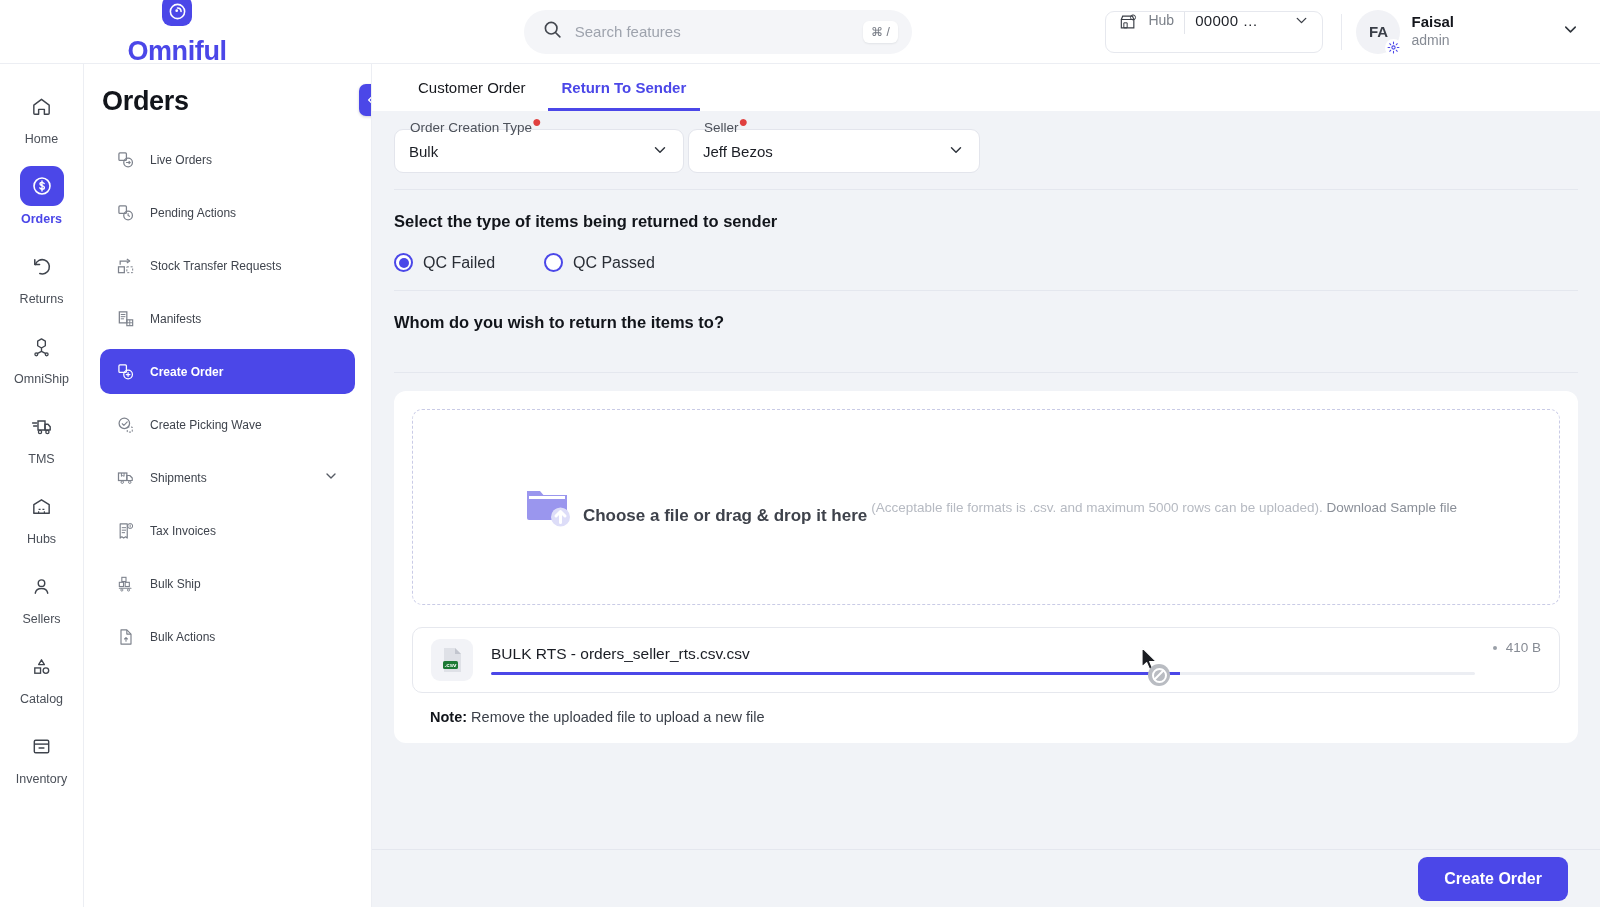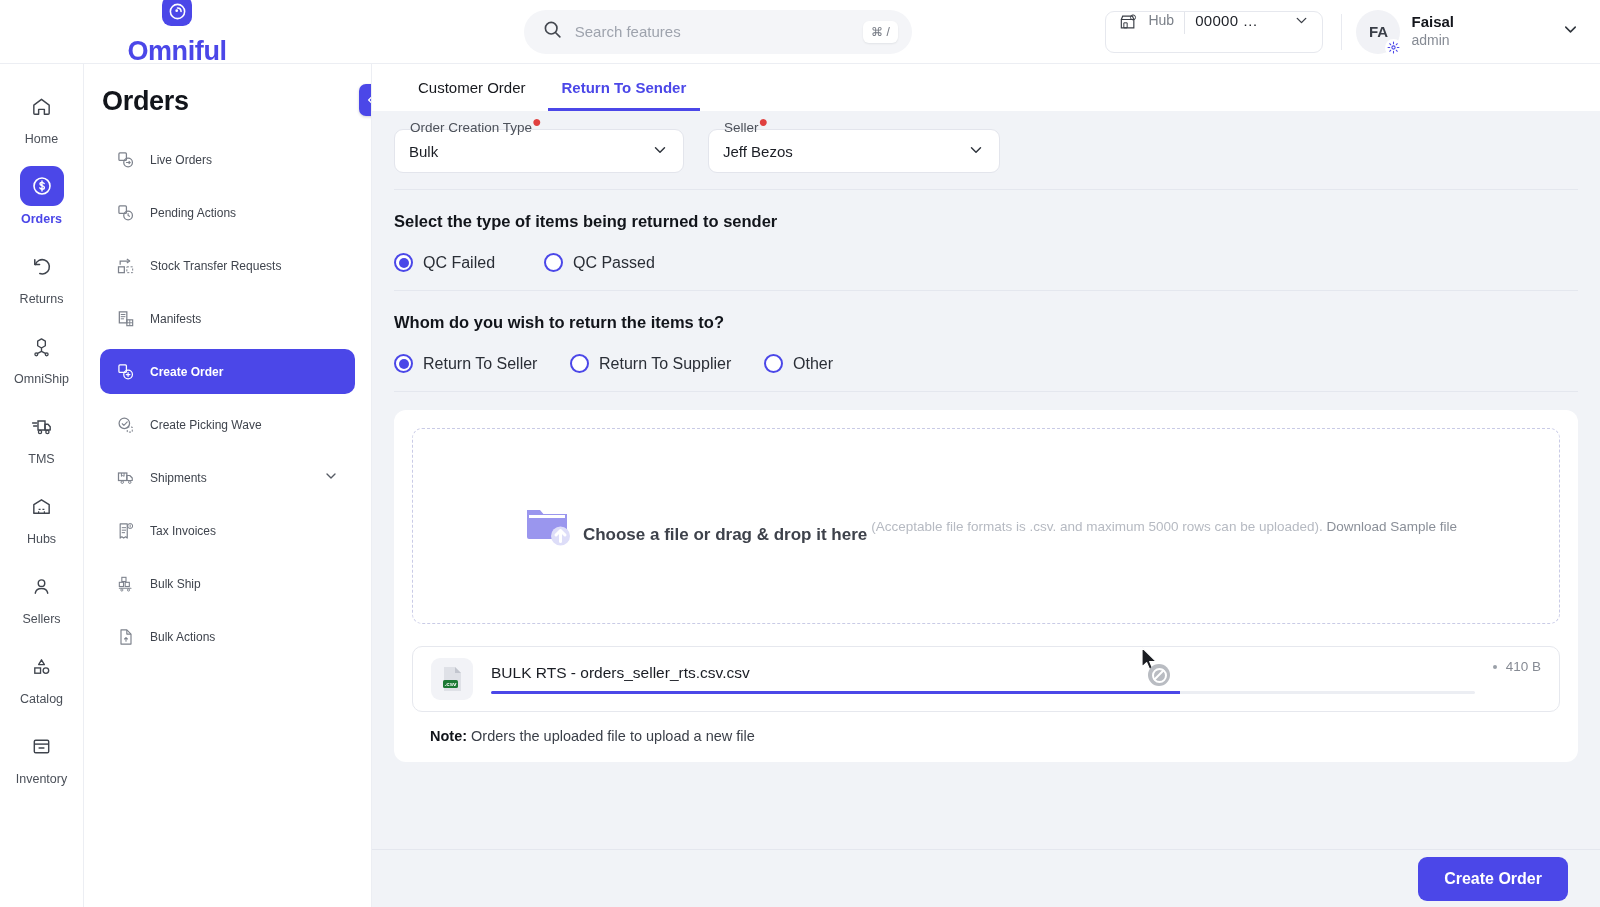--- a/index.html
+++ b/index.html
@@ -105,21 +105,21 @@
   .main { flex: 1; display: flex; flex-direction: column; min-width: 0; background: #f1f3f7; }
   .tabs { background: #fff; padding: 0 32px; display: flex; gap: 8px; flex: 0 0 47px; align-items: flex-end; }
   .tab {
     padding: 0 14px 12px 14px; font-size: 15px; color: #16181d; cursor: pointer;
     border-bottom: 3px solid transparent;
   }
   .tab.active { color: #4b47e8; font-weight: 600; border-bottom-color: #4b47e8; }
 
   .content { flex: 1; overflow: hidden; padding: 0 22px; }
 
-  .row-fields { display: flex; gap: 24px; padding: 18px 0 16px 0; border-bottom: 1px solid #e4e7ee; }
+  .row-fields { display: flex; gap: 4px; padding: 18px 0 16px 0; border-bottom: 1px solid #e4e7ee; }
   .field { position: relative; width: 290px; }
   .field.wide { width: 292px; }
   .field-box {
     height: 44px; background: #fff; border: 1px solid #e3e5ec; border-radius: 9px;
     display: flex; align-items: center; padding: 0 14px; font-size: 15px; color: #1b1e25;
     cursor: pointer;
   }
   .field-legend {
     position: absolute; top: -9px; left: 12px; background: transparent; padding: 0 4px;
     font-size: 13.5px; color: #4c515a;
@@ -530,34 +530,20 @@
             </label>
             <label class="radio">
               <span class="dot"></span>
               <span class="rlabel">QC Passed</span>
             </label>
           </div>
         </div>
 
         <div class="section">
           <div class="section-title">Whom do you wish to return the items to?</div>
-          <div class="radio-row">
-            <label class="radio on" style="width:176px">
-              <span class="dot"></span>
-              <span class="rlabel">Return To Seller</span>
-            </label>
-            <label class="radio" style="width:194px">
-              <span class="dot"></span>
-              <span class="rlabel">Return To Supplier</span>
-            </label>
-            <label class="radio">
-              <span class="dot"></span>
-              <span class="rlabel">Other</span>
-            </label>
-          </div>
         </div>
 
         <div class="upload-card">
           <div class="dropzone">
             <span>
               <svg width="64" height="64" viewBox="0 0 64 64" fill="none">
                 <path d="M12 18h13l3.4 4H52v5H12z" fill="#9a96ee"></path>
                 <path d="M14 23h36v4H14z" fill="#ffffff"></path>
                 <path d="M12 26h40v19a2 2 0 01-2 2H14a2 2 0 01-2-2z" fill="#9a96ee"></path>
                 <circle cx="45.5" cy="44" r="9.5" fill="#ddddf8"></circle>
@@ -587,21 +573,21 @@
               </div>
             </div>
             <div class="file-meta">
               <span class="bullet"></span>
               <span>410 B</span>
             </div>
           </div>
 
           <div class="note">
             <b>Note:</b>
-            <span>Orders the uploaded file to upload a new file</span>
+            <span>Remove the uploaded file to upload a new file</span>
           </div>
         </div>
       </div>
 
       <div class="footer">
         <button class="primary-btn">Create Order</button>
       </div>
     </section>
   </div>
 

